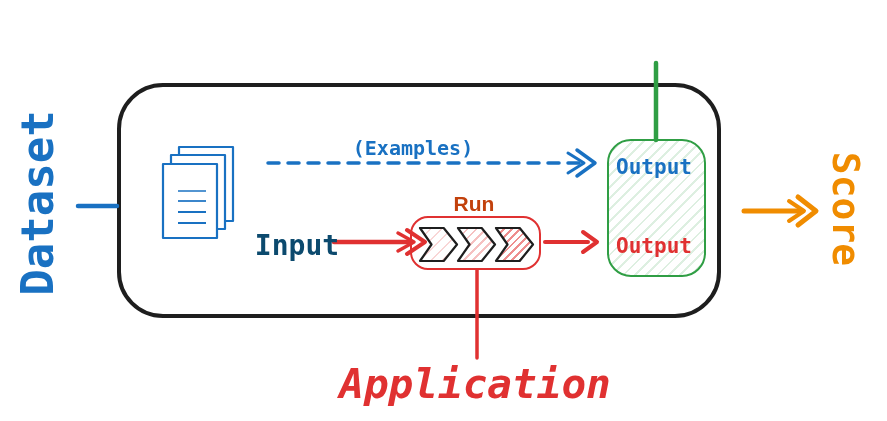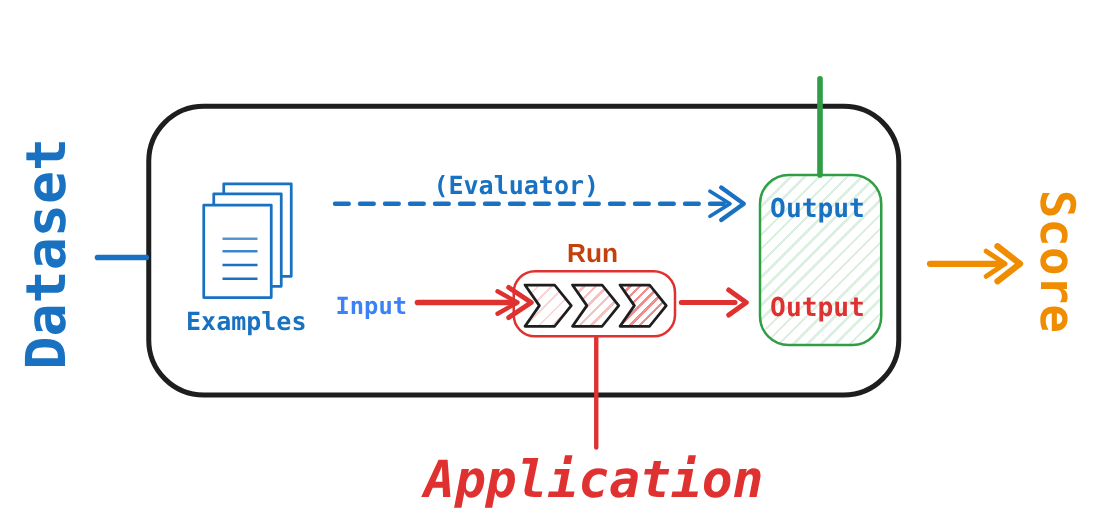--- a/index.html
+++ b/index.html
@@ -11,21 +11,21 @@
     position:absolute; font-weight:bold; white-space:nowrap;
     transform:translate(-50%,-50%); line-height:1;
   }
   
   .lbl-dataset     { left:38px;  top:203px; font-size:44px; color:#1971c2; transform:translate(-50%,-50%) rotate(-90deg); }
   .lbl-evaluator   { left:618px; top:32px;  font-size:39px; color:#2f9e44; }
   .lbl-score       { left:846px; top:209px; font-size:38px; color:#f08c00; transform:translate(-50%,-50%) rotate(90deg); }
   .lbl-application { left:475px; top:384px; font-size:41px; color:#e03131;font-style:italic; }
   
   .lbl-examples    { left:197px; top:257px; font-size:20px; color:#1971c2; }
-  .lbl-input       { left:297px; top:246px; font-size:19px; color:#3b82f6; }
+  .lbl-input       { left:297px; top:246px; font-size:28px; color:#0c4a6e; }
   .lbl-optional    { left:413px; top:148px; font-size:20px; color:#1971c2; }
   .lbl-run         { left:474px; top:203px; font-size:21px; color:#c2410c; font-family:"Liberation Sans", sans-serif; }
   .lbl-output-top    { left:654px; top:167px; font-size:21px; color:#1971c2; }
   .lbl-output-bottom { left:654px; top:246px; font-size:21px; color:#e03131; }
 
   .main-box {
     position:absolute; left:117px; top:83px; width:604px; height:235px;
     border:4.5px solid #1e1e1e; border-radius:46px; box-sizing:border-box;
     background:transparent;
   }
@@ -113,20 +113,19 @@
     <g stroke="#1e1e1e" stroke-width="2.2" fill="none" stroke-linejoin="round">
       <path d="M420,228 h23.7 l13.3,16.5 l-13.3,16.5 h-23.7 l11.5,-16.5 Z"></path>
       <path d="M458,228 h23.7 l13.3,16.5 l-13.3,16.5 h-23.7 l11.5,-16.5 Z"></path>
       <path d="M496,228 h23.7 l13.3,16.5 l-13.3,16.5 h-23.7 l11.5,-16.5 Z"></path>
     </g>
   </svg>
 
   <div class="lbl lbl-dataset">Dataset</div>
   <div class="lbl lbl-score">Score</div>
   <div class="lbl lbl-application">Application</div>
-  <div class="lbl lbl-examples">Examples</div>
   <div class="lbl lbl-input">Input</div>
-  <div class="lbl lbl-optional">(Evaluator)</div>
+  <div class="lbl lbl-optional">(Examples)</div>
   <div class="lbl lbl-run">Run</div>
   <div class="lbl lbl-output-top">Output</div>
   <div class="lbl lbl-output-bottom">Output</div>
 
 </div>
 
 </body></html>

